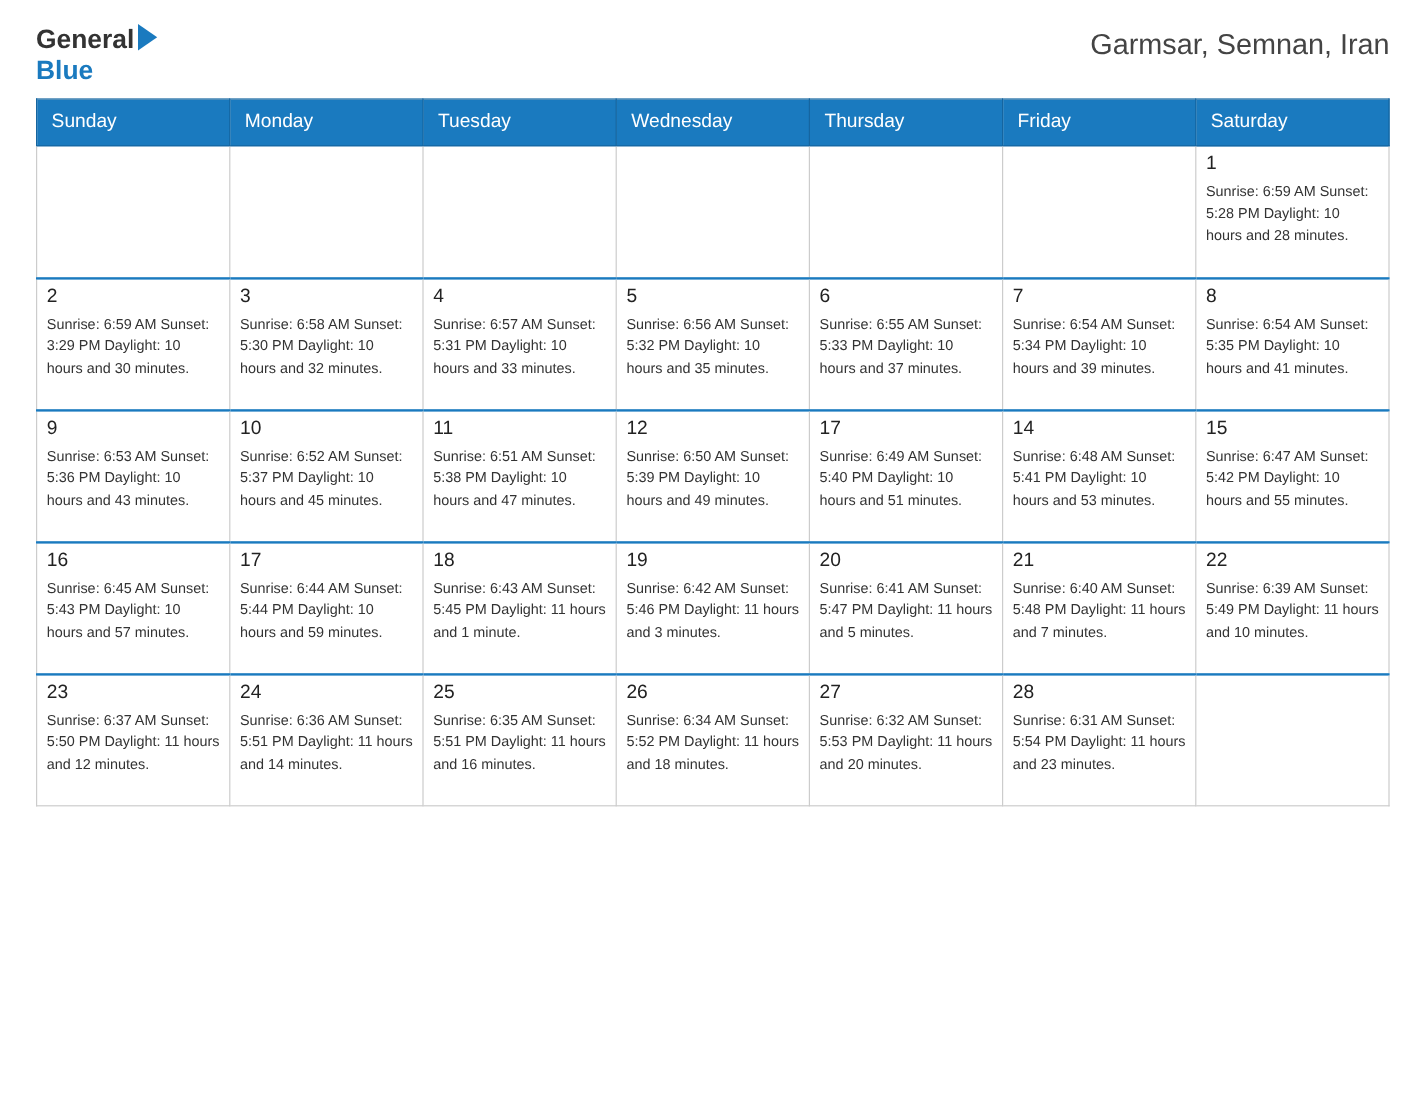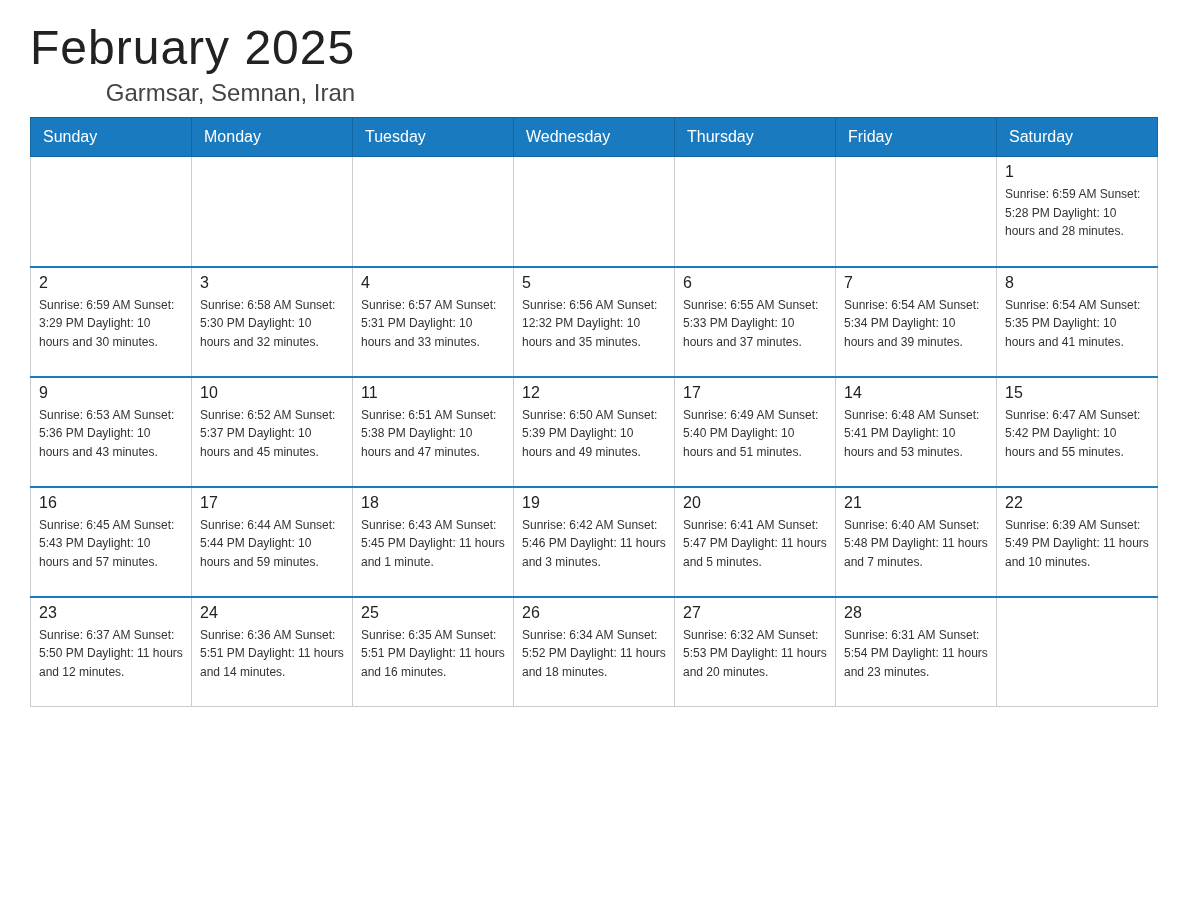--- a/index.html
+++ b/index.html
@@ -97,22 +97,30 @@
     .logo-word {
       font-size: 22px;
       font-weight: bold;
       color: #333;
     }
   </style>
 </head>
 <body>
 
 <div class="header">
+  <div class="logo">
+    <div class="logo-row">
+      <span class="logo-word">General</span>
+      <span class="logo-triangle"></span>
+    </div>
+    <div>
+      <span class="logo-text-blue">Blue</span>
+    </div>
+  </div>
   <div class="title-section">
-    <div class="month-title">February 2025</div>
     <div class="location">Garmsar, Semnan, Iran</div>
   </div>
 </div>
 
 <table class="calendar">
   <thead>
     <tr>
     <th>Sunday</th>
         <th>Monday</th>
         <th>Tuesday</th>
@@ -156,21 +164,21 @@
         <td>
           <div class="day-number">4</div>
           <div class="day-info">Sunrise: 6:57 AM
 Sunset: 5:31 PM
 Daylight: 10 hours
 and 33 minutes.</div>
         </td>
         <td>
           <div class="day-number">5</div>
           <div class="day-info">Sunrise: 6:56 AM
-Sunset: 12:32 PM
+Sunset: 5:32 PM
 Daylight: 10 hours
 and 35 minutes.</div>
         </td>
         <td>
           <div class="day-number">6</div>
           <div class="day-info">Sunrise: 6:55 AM
 Sunset: 5:33 PM
 Daylight: 10 hours
 and 37 minutes.</div>
         </td>

